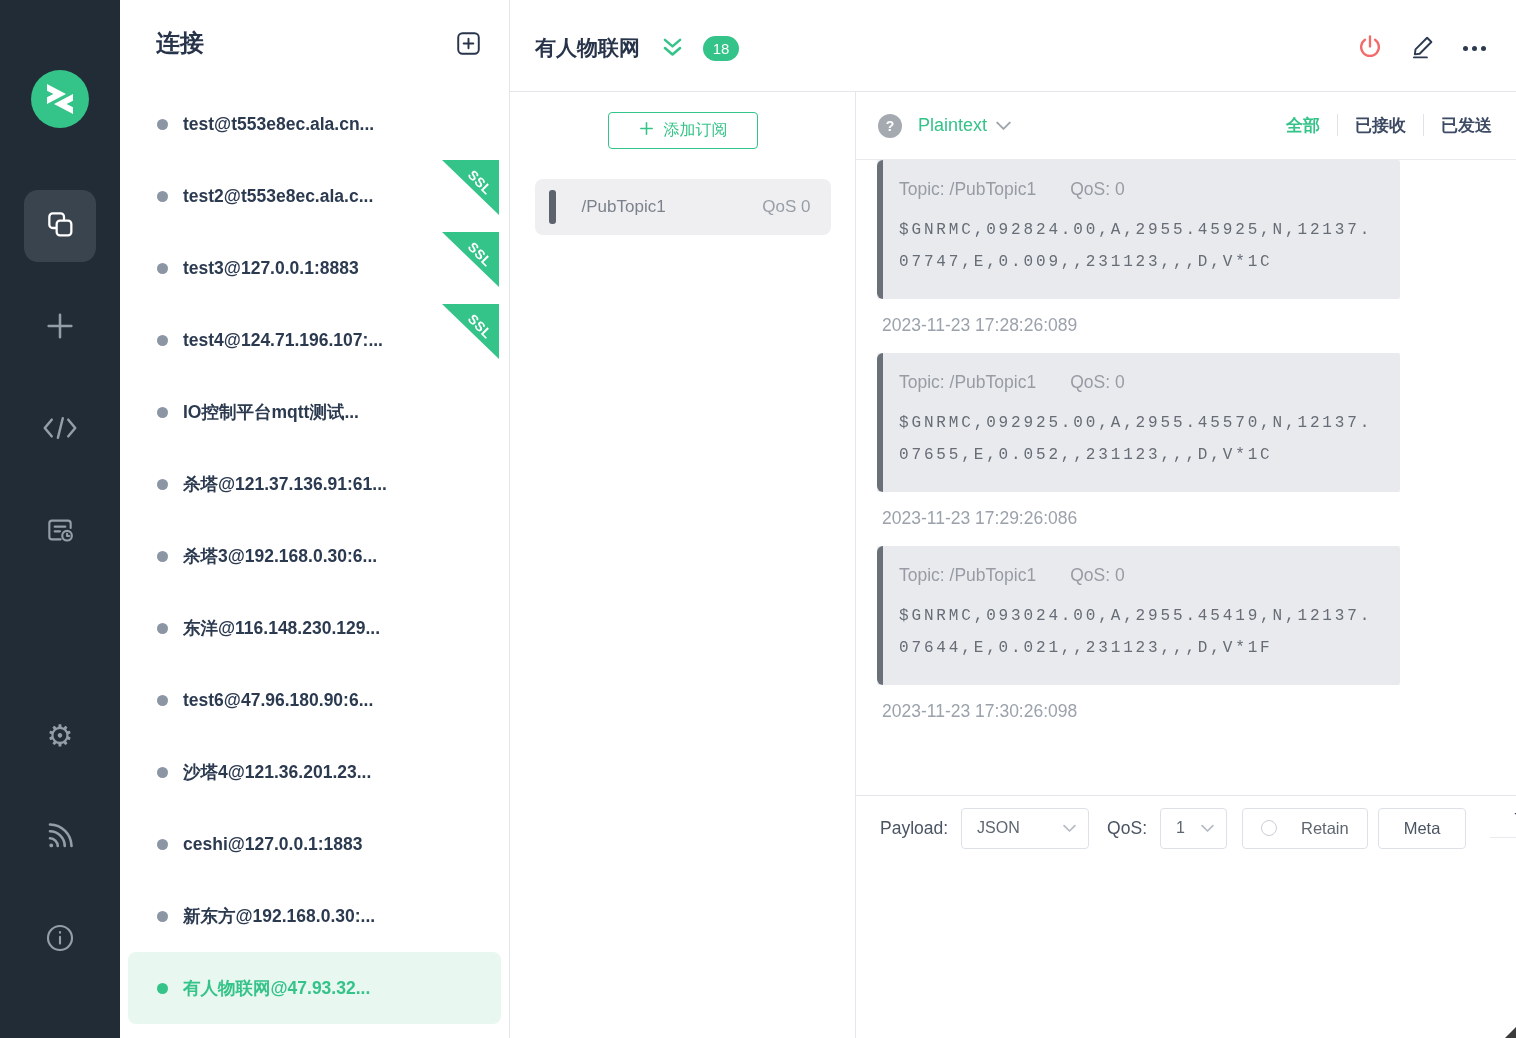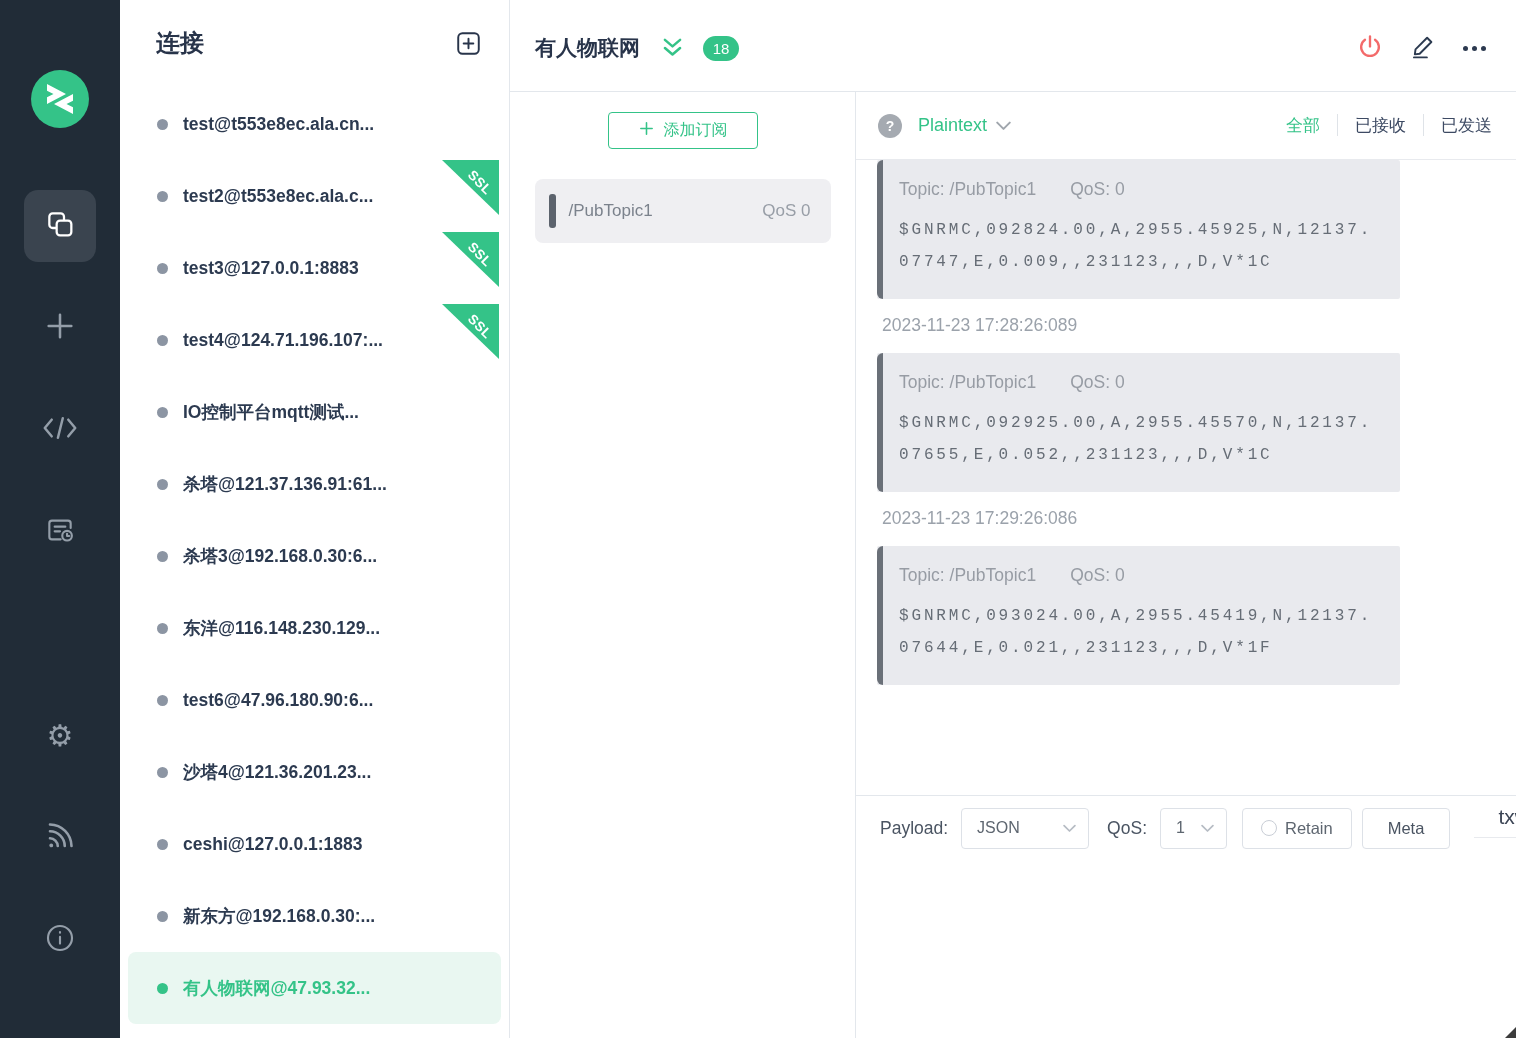--- a/index.html
+++ b/index.html
@@ -81,41 +81,41 @@
 
   
   .sub-col { width:346px; flex:0 0 346px; border-right:1px solid #e3e7ec; padding-top:20px; }
   .add-sub-btn {
     display:flex; align-items:center; justify-content:center; gap:9px;
     width:150px; height:37px; margin:0 auto; background:#fff;
     border:1px solid #34c388; border-radius:4px; color:#34c388;
     font-size:16px; cursor:pointer; font-family:inherit;
   }
   .sub-card {
-    width:296px; height:64px; margin:30px auto 16px; background:#efeff2; border-radius:8px;
-    display:flex; align-items:center; gap:13px; padding:0 20px 0 14px; cursor:pointer;
+    width:296px; height:56px; margin:30px auto 16px; background:#efeff2; border-radius:8px;
+    display:flex; align-items:center; gap:26px; padding:0 20px 0 14px; cursor:pointer;
   }
   .sub-bar { width:7px; height:34px; border-radius:3px; background:#5c636d; flex:0 0 7px; }
   .sub-topic { flex:1; font-size:17px; color:#7b828c; }
   .sub-qos { font-size:17px; color:#989ea7; }
 
   
   .msg-col { flex:1; display:flex; flex-direction:column; min-width:0; }
   .msg-toolbar {
     height:68px; flex:0 0 68px; display:flex; align-items:center;
     padding:0 24px 0 22px; border-bottom:1px solid #e8eaee;
   }
   .help-icon {
     width:24px; height:24px; border-radius:50%; background:#a5aab1; color:#fff;
     font-size:14px; font-weight:700; display:flex; align-items:center; justify-content:center;
     cursor:pointer;
   }
   .format-label { margin-left:16px; font-size:18px; color:#34c388; cursor:pointer; }
   .format-chevron { margin-left:9px; display:flex; cursor:pointer; }
-  .filters { margin-left:auto; display:flex; align-items:flex-start; font-size:17px; }
+  .filters { margin-left:auto; display:flex; align-items:flex-start; font-size:17px;font-weight:bold; }
   .filter { padding:0 17px; color:#3d4a63; cursor:pointer; }
   .filter.active { color:#34c388; }
   .filter:last-child { padding-right:0; }
   .filter-sep { width:1px; height:22px; background:#dfe3e8; }
 
   .msg-list { flex:1; overflow:hidden; padding:0 0 0 21px; }
   .msg-time { font-size:17.5px; color:#9ba2ab; margin:16px 0 17px 5px; }
   .msg-group:first-child .msg-time { margin-top:12px; }
   .msg-card {
     position:relative; width:523px; background:#e9eaee; border-radius:2px;
@@ -138,21 +138,21 @@
   .select {
     height:41px; border:1px solid #dde1e7; border-radius:4px; background:#fff;
     display:flex; align-items:center; justify-content:space-between;
     padding:0 12px 0 15px; color:#5e6670; font-size:16px; cursor:pointer;
   }
   .select-payload { width:128px; margin-left:13px; }
   .select-qos { width:67px; margin-left:13px; }
   .qos-label { margin-left:18px; }
   .retain-box {
     height:41px; margin-left:15px; padding:0 18px; border:1px solid #dde1e7; border-radius:4px;
-    display:flex; align-items:center; gap:8px; color:#5e6670; font-size:16.5px; cursor:pointer;
+    display:flex; align-items:center; gap:24px; color:#5e6670; font-size:16.5px; cursor:pointer;
   }
   .radio-circle { width:16px; height:16px; border:1px solid #c9ced6; border-radius:50%; background:#fff; }
   .meta-btn {
     height:41px; margin-left:10px; padding:0 25px; border:1px solid #dde1e7; border-radius:4px;
     background:#fff; display:flex; align-items:center; color:#4a5462; font-size:16.5px;
     cursor:pointer; font-family:inherit;
   }
   .topic-row {
     height:42px; border-bottom:1px solid #e8eaee; display:flex; align-items:center;
     justify-content:space-between; padding:0 24px; font-size:21px; color:#3d4656; cursor:pointer;
@@ -436,20 +436,21 @@
             <div class="msg-group">
     <div class="msg-time">2023-11-23 17:29:26:086</div>
     <div class="msg-card">
       <div class="msg-meta">
         <span>Topic: /PubTopic1</span>
         <span>QoS: 0</span>
       </div>
       <div class="msg-payload">$GNRMC,093024.00,A,2955.45419,N,12137.07644,E,0.021,,231123,,,D,V*1F</div>
     </div>
   </div>
+            <div class="msg-time">2023-11-23 17:30:26:098</div>
           </div>
 
         <div class="publish">
           <div class="pub-row">
             <span class="pub-label">Payload:</span>
             <div class="select select-payload">
               <span>JSON</span>
               <span>
                 <svg width="13" height="9" viewBox="0 0 12 8" fill="none" stroke="#b6bcc4" stroke-width="1.6" stroke-linecap="round" stroke-linejoin="round">
                     <path d="M1 1.3 L6 6.3 L11 1.3"></path>

